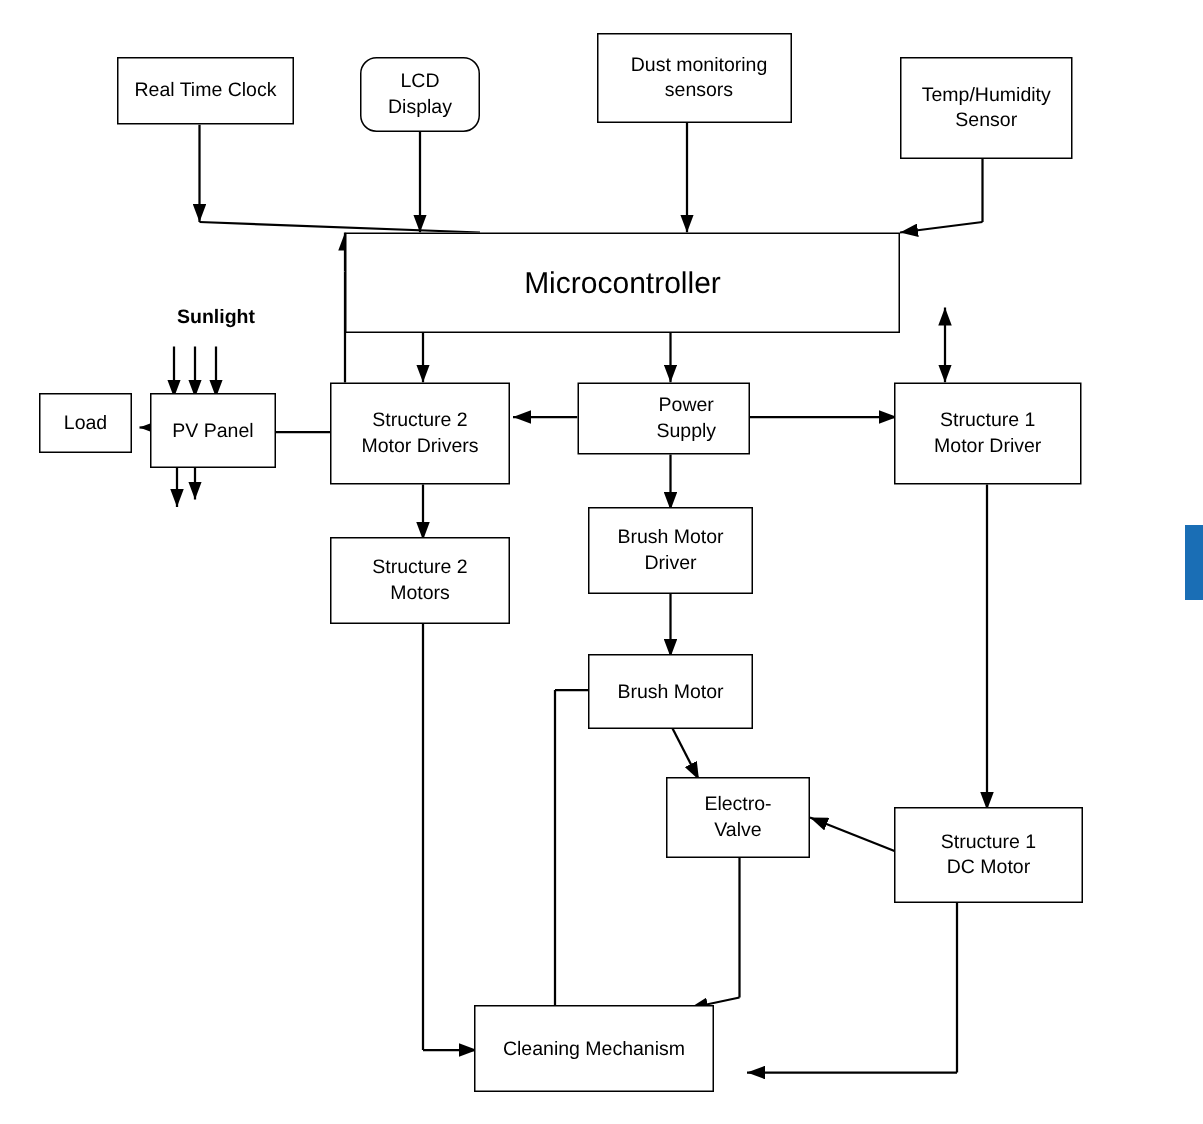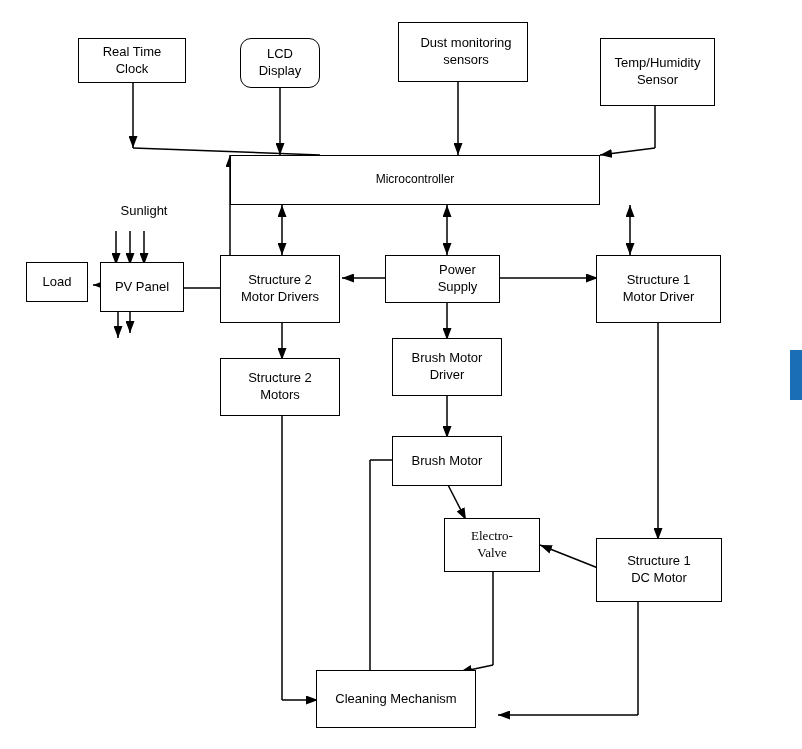--- a/index.html
+++ b/index.html
@@ -114,41 +114,41 @@
 
     <line x1="638" y1="600" x2="638" y2="715" stroke="#000" stroke-width="1.5"></line>
     <line x1="638" y1="715" x2="498" y2="715" stroke="#000" stroke-width="1.5" marker-end="url(#arrowhead)"></line>
 
     <line x1="184" y1="288" x2="230" y2="288" stroke="#000" stroke-width="1.5"></line>
     <line x1="230" y1="288" x2="230" y2="181" stroke="#000" stroke-width="1.5"></line>
     <line x1="230" y1="181" x2="230" y2="155" stroke="#000" stroke-width="1.5" marker-end="url(#arrowhead)"></line>
 
   </svg>
 
-  <div class="box" style="left:78px; top:38px; width:108px; height:45px;">
+  <div class="box" style="left:78px; top:38px; width:118px; height:45px;">
     <span>Real Time Clock</span>
   </div>
 
   <div class="box" style="left:240px; top:38px; width:80px; height:50px;border-radius:11px;">
     <span>LCD<br>Display</span>
   </div>
 
   <div class="box" style="left:398px; top:22px; width:130px; height:60px;padding-left:12px;">
     <span>Dust monitoring<br>sensors</span>
   </div>
 
   <div class="box" style="left:600px; top:38px; width:115px; height:68px;">
     <span>Temp/Humidity<br>Sensor</span>
   </div>
 
-  <div class="box" style="left:230px; top:155px; width:370px; height:50px; font-size:12px; font-weight:normal;justify-content:center;">
+  <div class="box" style="left:230px; top:155px; width:370px; height:67px; font-size:20px; font-weight:normal;justify-content:center;">
     <span>Microcontroller</span>
   </div>
 
-  <div class="box" style="left:100px; top:193px; width:88px; height:36px; border:none; font-weight:normal;text-align:center;">
+  <div class="box" style="left:100px; top:193px; width:88px; height:36px; border:none; font-weight:bold;text-align:center;">
     <span>Sunlight</span>
   </div>
 
   <div class="box" style="left:100px; top:262px; width:84px; height:50px;">
     <span>PV Panel</span>
   </div>
 
   <div class="box" style="left:26px; top:262px; width:62px; height:40px;">
     <span>Load</span>
   </div>
@@ -171,21 +171,21 @@
   </div>
 
   <div class="box" style="left:392px; top:338px; width:110px; height:58px;">
     <span>Brush Motor<br>Driver</span>
   </div>
 
   <div class="box" style="left:392px; top:436px; width:110px; height:50px;">
     <span>Brush Motor</span>
   </div>
 
-  <div class="box" style="left:444px; top:518px; width:96px; height:54px;font-family:Liberation Serif, serif;">
+  <div class="box" style="left:444px; top:518px; width:96px; height:54px;">
     <span>Electro-<br>Valve</span>
   </div>
 
   <div class="box" style="left:596px; top:538px; width:126px; height:64px;">
     <span>Structure 1<br>DC Motor</span>
   </div>
 
   <div class="box" style="left:316px; top:670px; width:160px; height:58px;">
     <span>Cleaning Mechanism</span>
   </div>

